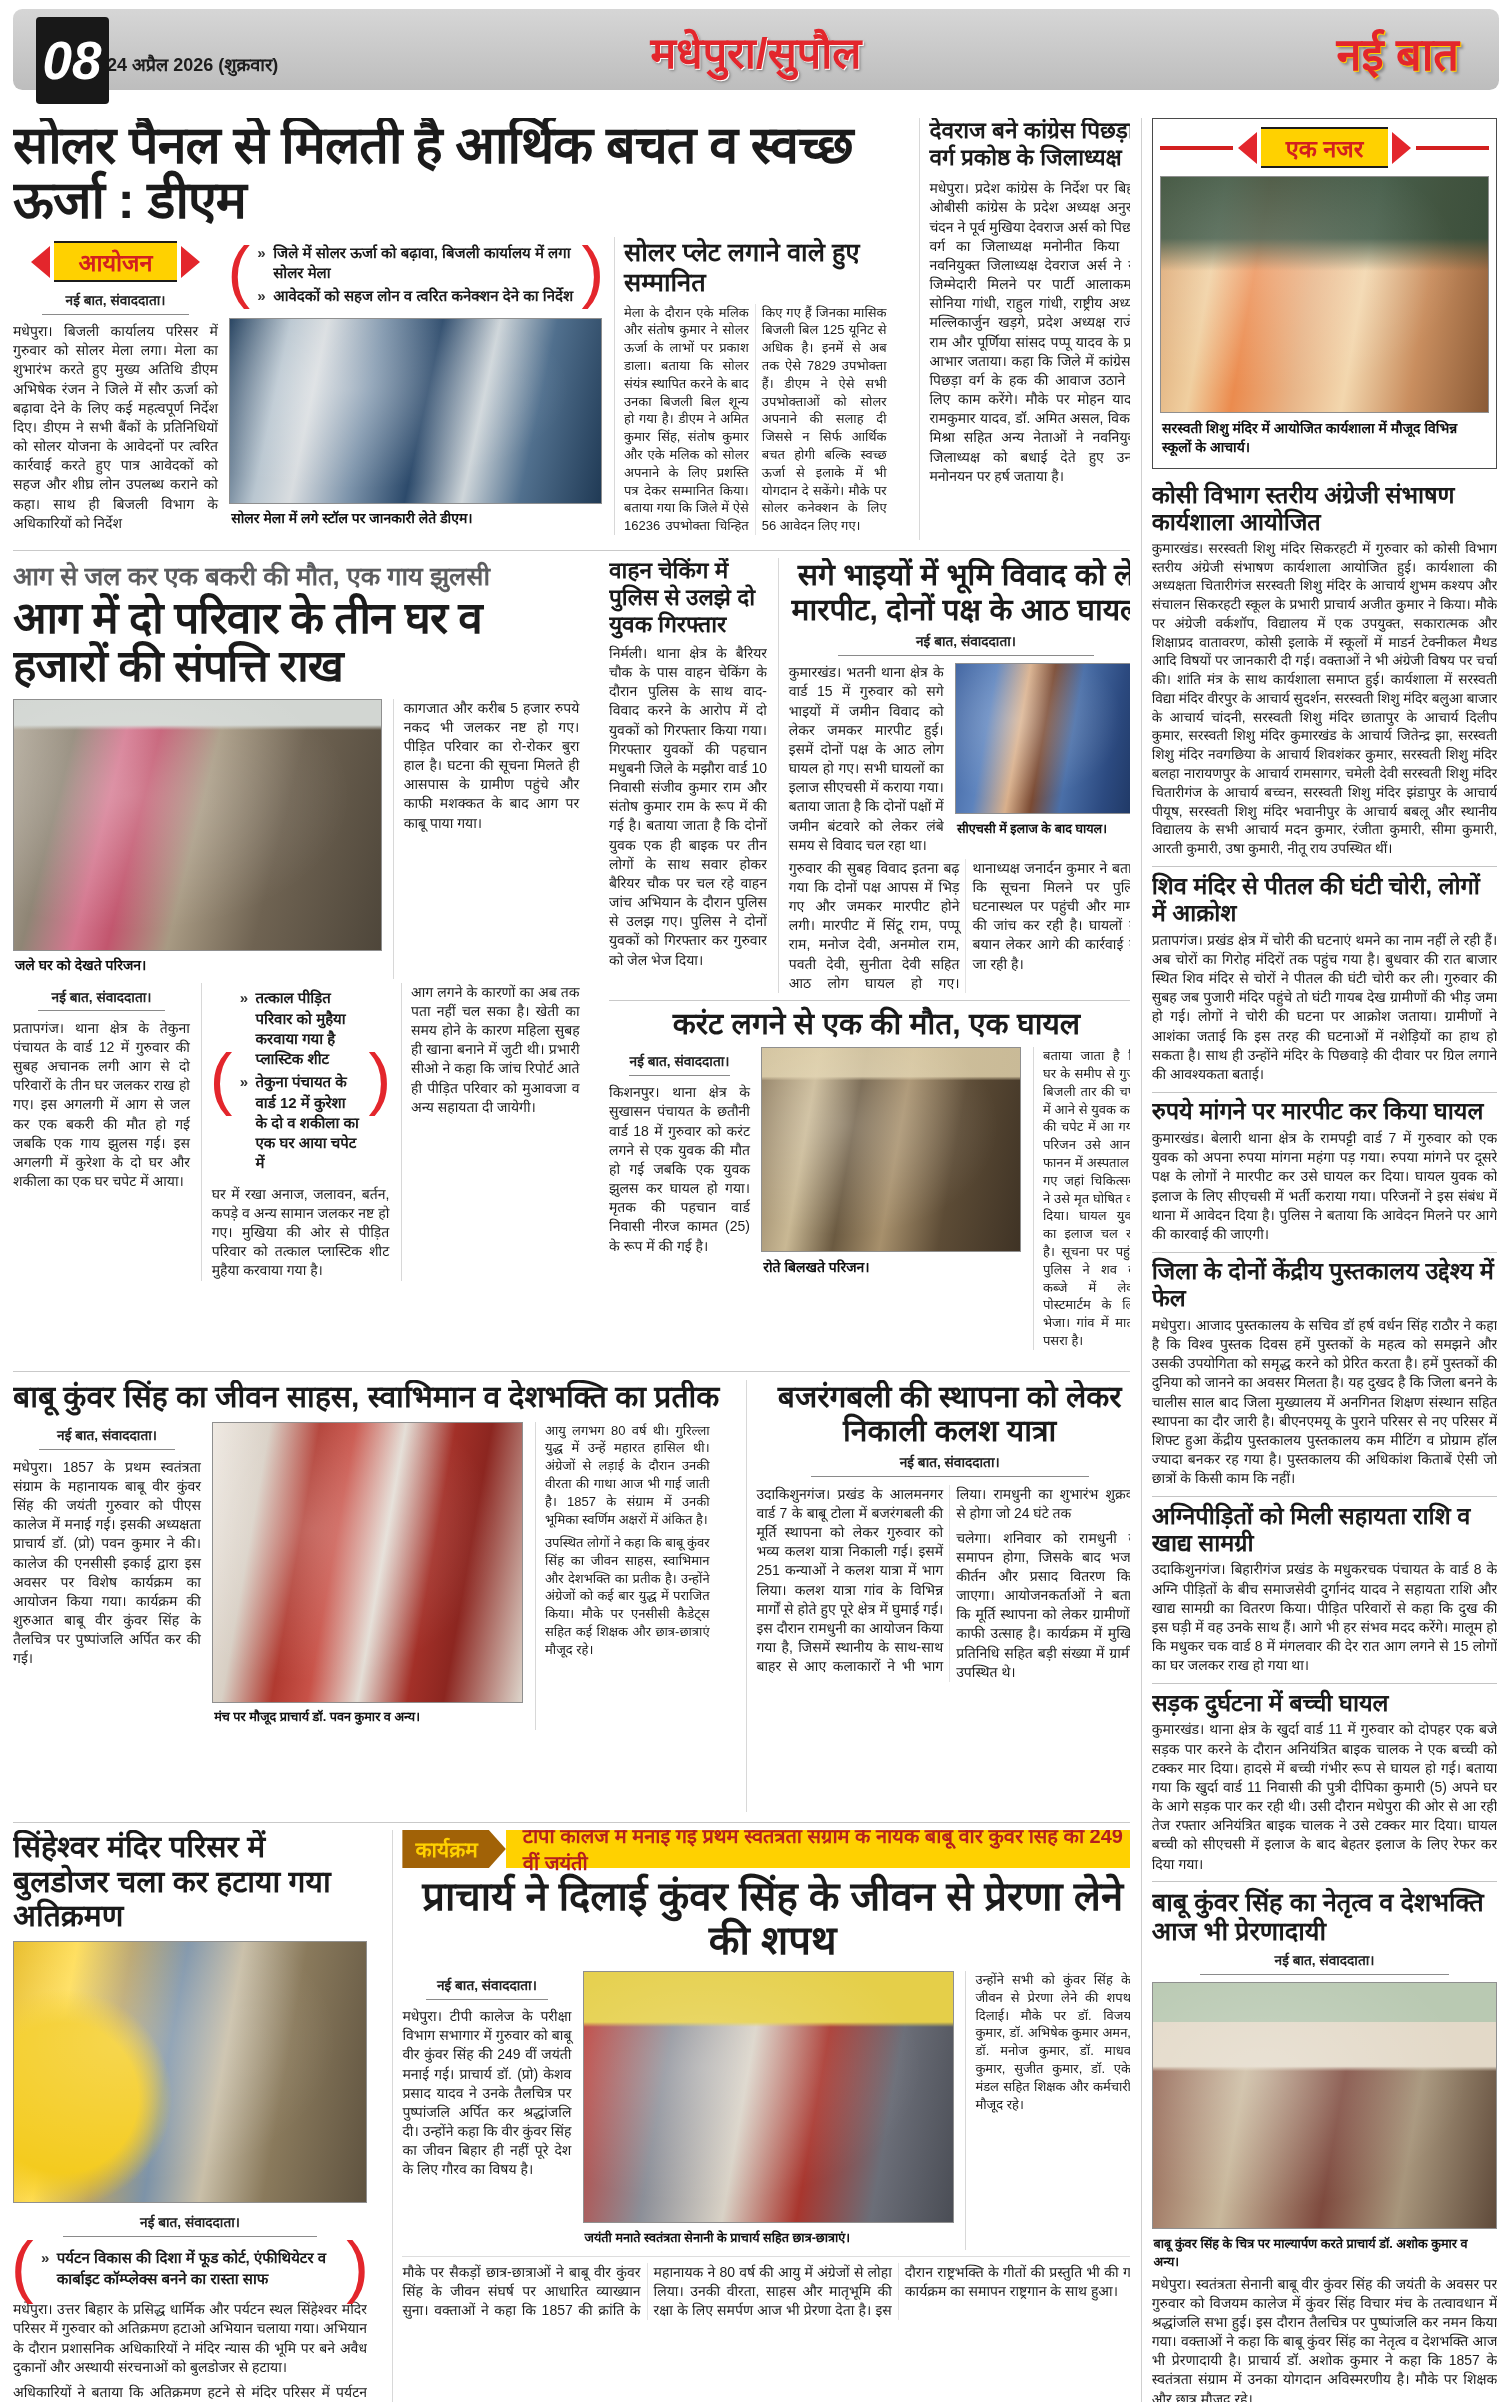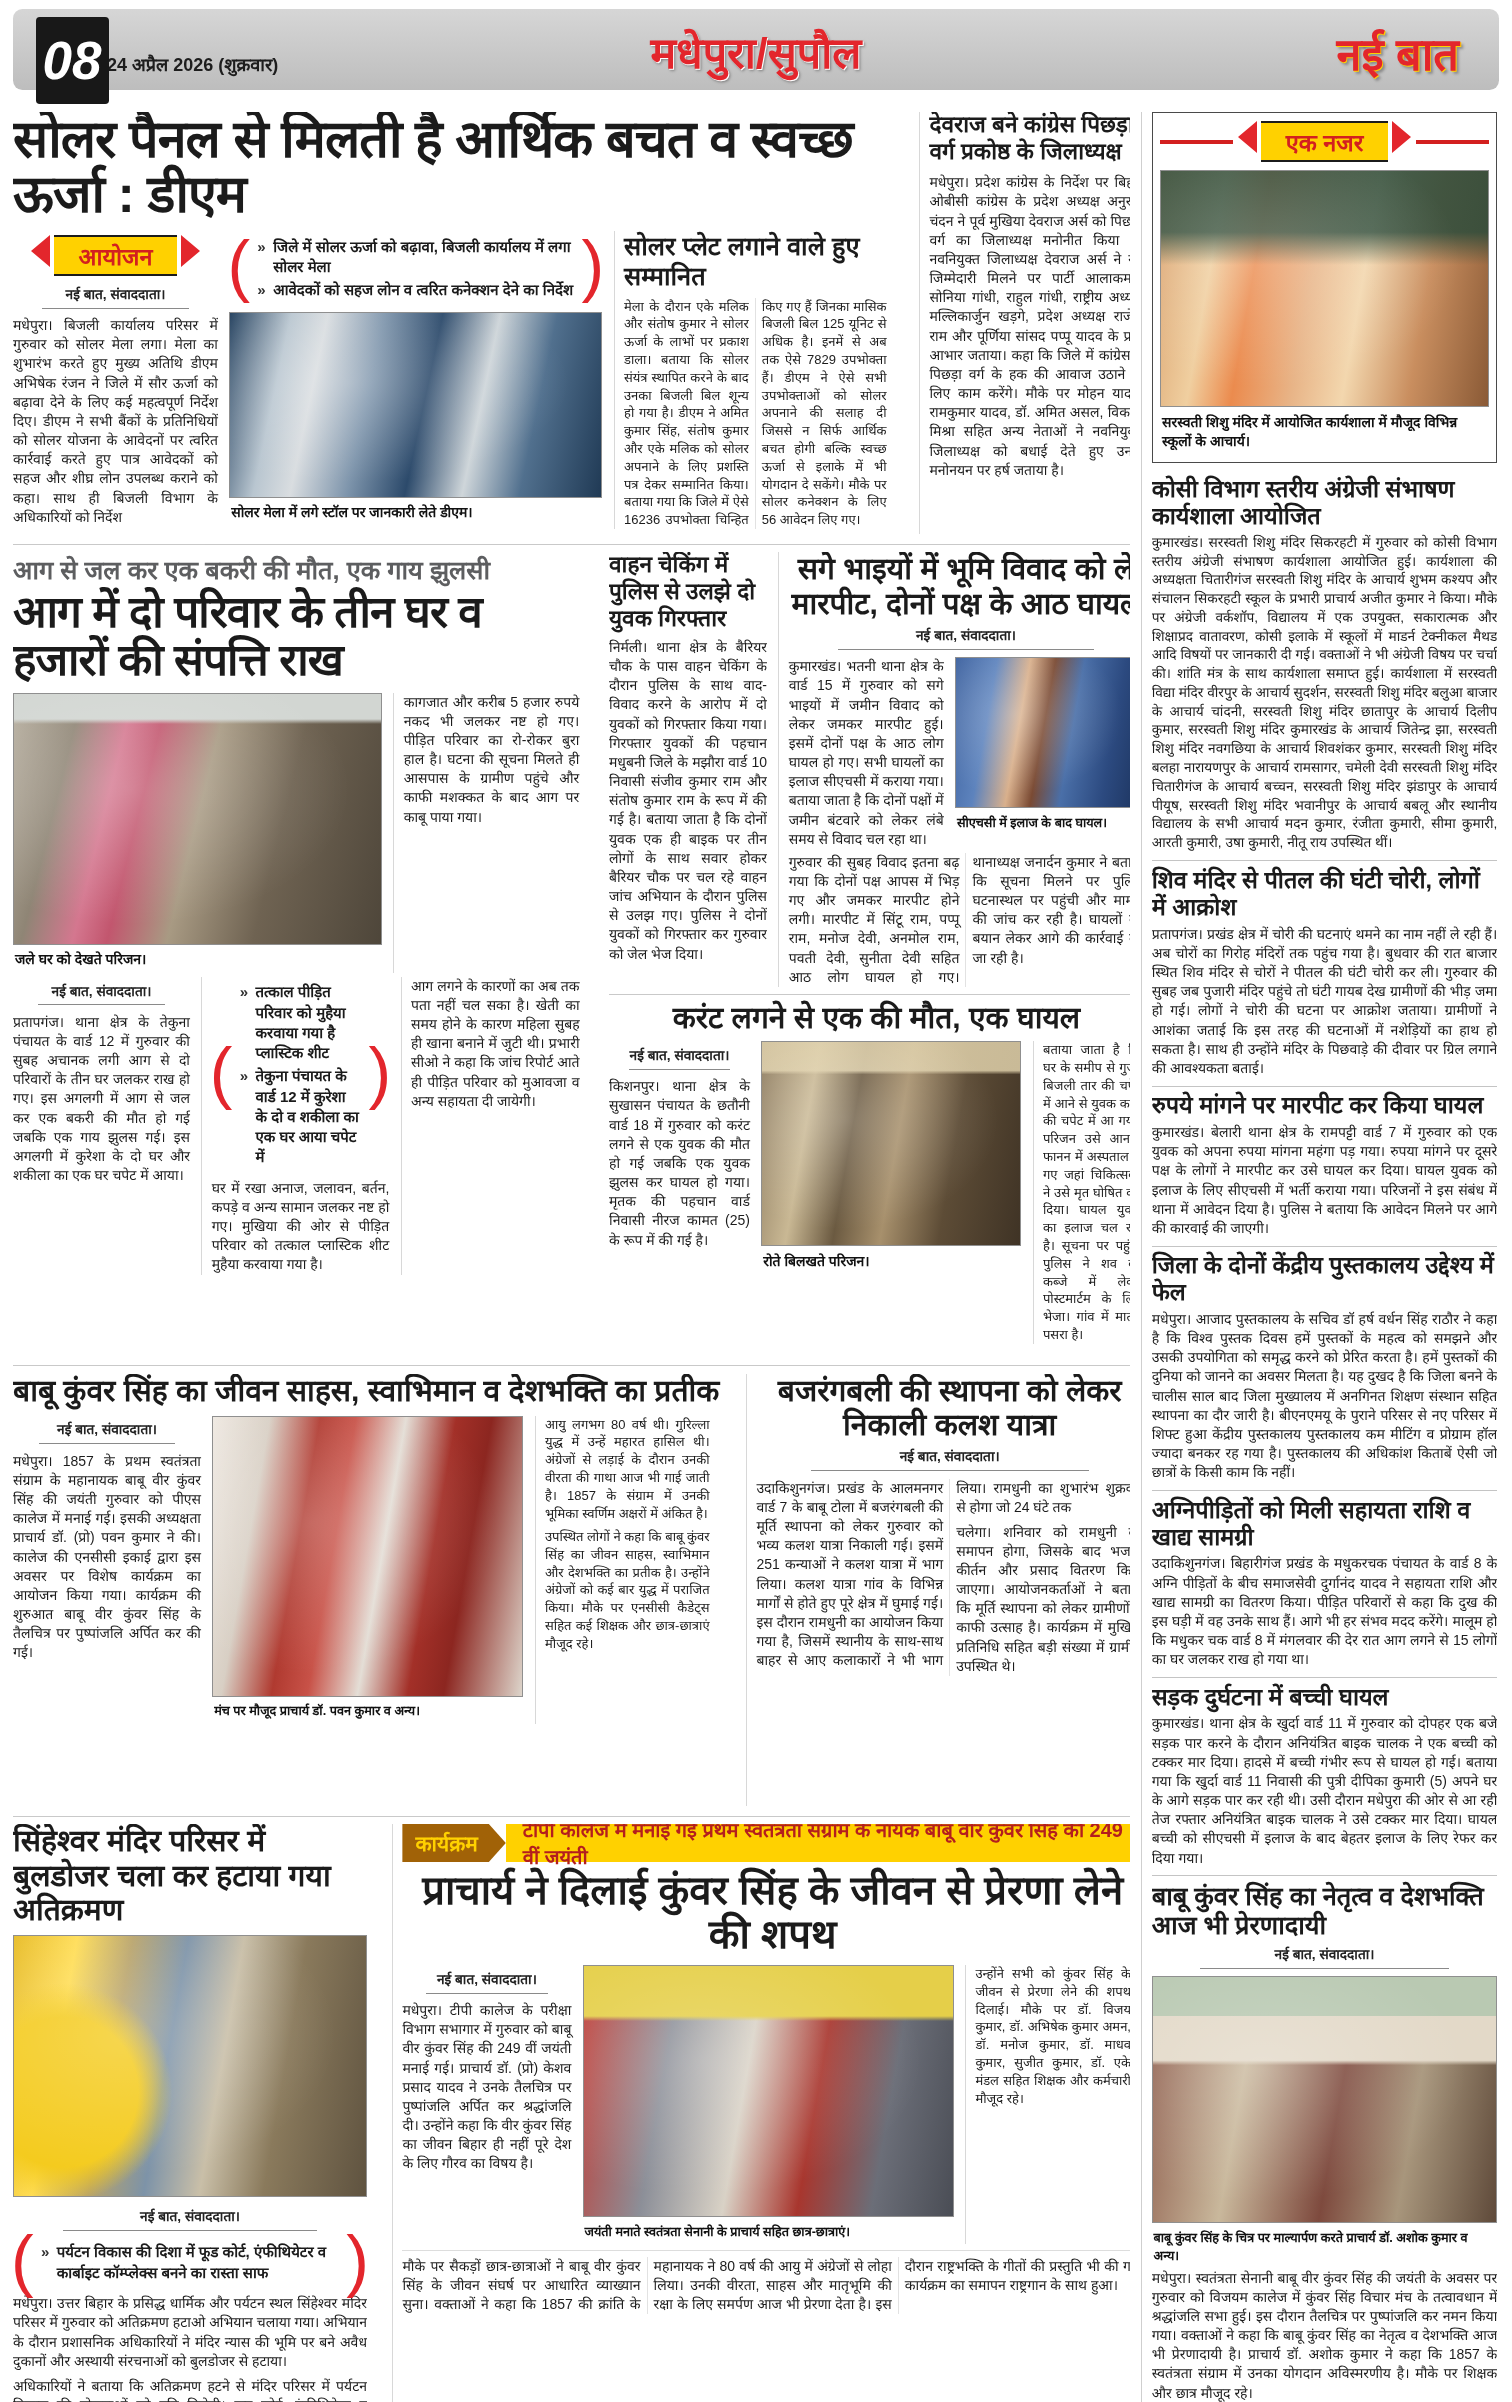--- a/index.html
+++ b/index.html
@@ -1,20 +1,20 @@
 <!DOCTYPE html>
 <html lang="hi" style="font-size:15px"><head>
 <meta charset="utf-8">
 <style>
   *{box-sizing:border-box;margin:0;padding:0}
   body{background:#e9e9e9;font-family:"Liberation Sans","DejaVu Sans",sans-serif}
   .page{width:1512px;height:2402px;margin:0 auto;background:#fff;padding:9.4px 13px;color:#161616;overflow:hidden;position:relative}
 
   
-  .hdr{position:relative;height:81px;background:linear-gradient(#d6d6d6,#bdbdbd);border-radius:9.4px;margin-bottom:22px}
+  .hdr{position:relative;height:81px;background:linear-gradient(#d6d6d6,#bdbdbd);border-radius:9.4px;margin-bottom:28px}
   .hdr .pgno{position:absolute;left:22.6px;top:7.5px;width:73px;height:87px;background:#181818;color:#fff;
              font-size:53px;font-weight:800;font-style:italic;display:flex;align-items:center;justify-content:center;border-radius:3.8px;z-index:2}
   .hdr .date{position:absolute;left:94px;top:43px;font-weight:700;font-size:18px;color:#1d1d1d}
   .hdr .sect{position:absolute;left:50%;top:13px;transform:translateX(-50%);color:#e3262c;font-size:43px;font-weight:800;
              text-shadow:0.9px 0.9px 0 #fff,1.9px 1.9px 2.8px rgba(0,0,0,.35)}
   .hdr .brand{position:absolute;right:40px;top:13px;color:#e3262c;font-size:45px;font-weight:800;
              text-shadow:0.9px 0.9px 0 #ffd100,2.8px 2.8px 2.8px rgba(0,0,0,.3)}
 
   
   .content{display:grid;grid-template-columns:1117px 356px;gap:11.3px}
@@ -40,21 +40,21 @@
   .body{font-size:14px;line-height:1.37;text-align:justify;color:#1c1c1c}
   .body p + p{margin-top:5.6px}
   .b2{column-count:2;column-gap:13px;column-rule:0.9px solid #e2e2e2}
   .b3{column-count:3;column-gap:13px;column-rule:0.9px solid #e2e2e2}
   .caption{font-weight:700;font-size:14px;padding:4.7px 1.9px;color:#111}
   .vsep{border-left:0.9px solid #d8d8d8;padding-left:9.4px}
   .art{overflow:hidden;min-width:0}
   .subhead{font-size:25.4px;font-weight:800;line-height:1.2;margin-bottom:5.6px;color:#1b1b1b}
 
   
-  .badge{display:flex;justify-content:center;gap:3.8px;margin:3.8px 0 7.5px}
+  .badge{display:flex;align-items:center;justify-content:center;gap:3.8px;margin:3.8px 0 7.5px}
   .badge .wl{width:0;height:0;border-top:16px solid transparent;border-bottom:16px solid transparent;border-right:19px solid #e3262c}
   .badge .wr{width:0;height:0;border-top:16px solid transparent;border-bottom:16px solid transparent;border-left:19px solid #e3262c}
   .badge .lab{background:#ffd100;color:#d3201f;font-weight:800;font-size:23.5px;padding:2.8px 24.5px;
               border-top:2.8px solid #1b1b1b;border-bottom:2.8px solid #1b1b1b}
   .ruleband{display:flex;align-items:center;gap:5.6px}
   .ruleband:before,.ruleband:after{content:"";flex:1;height:3.8px;background:#d3201f}
 
   .progrow{display:flex;height:38px;margin-bottom:5.6px}
   .pbadge{background:#a16207;color:#ffd100;font-weight:800;font-size:21px;display:flex;align-items:center;
           padding:0 28px 0 13px;clip-path:polygon(0 0,calc(100% - 17px) 0,100% 50%,calc(100% - 17px) 100%,0 100%)}

